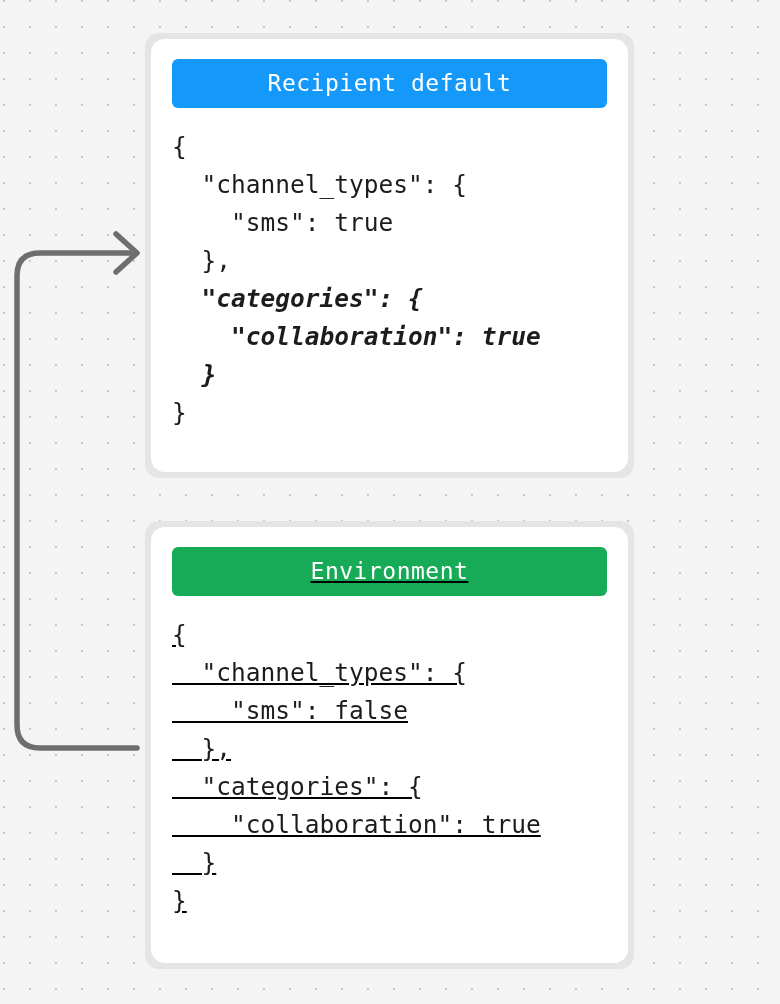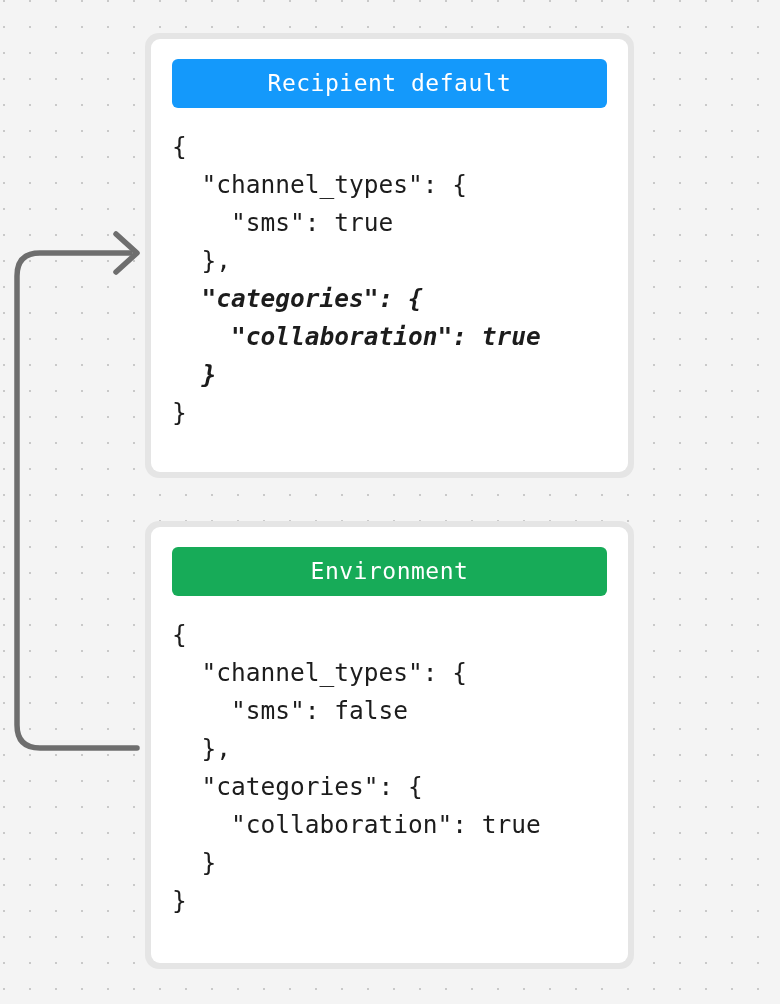--- a/index.html
+++ b/index.html
@@ -40,21 +40,21 @@
     position: absolute;
     background: #e5e5e5;
     border-radius: 14px;
     padding: 6px;
     box-sizing: border-box;
   }
   .card {
     width: 100%;
     height: 100%;
     background: #ffffff;
-    border-radius: 9px;
+    border-radius: 14px;
     box-sizing: border-box;
     padding: 20px 21px 18px 21px;
     overflow: hidden;
   }
 
   .card-header {
     height: 49px;
     border-radius: 6px;
     display: flex;
     align-items: center;
@@ -89,20 +89,21 @@
     left: 145px;
     top: 33px;
     width: 489px;
     height: 445px;
   }
   #card-environment {
     left: 145px;
     top: 521px;
     width: 489px;
     height: 448px;
+    text-decoration: underline;
   }
 </style>
 </head>
 <body>
 
 <div id="canvas">
 
   <svg id="connector" viewBox="0 0 780 1004" width="780" height="1004" aria-hidden="true">
     <path d="M 137 748 L 40 748 Q 17 748 17 725 L 17 276 Q 17 253 40 253 L 130 253" fill="none" stroke="#6e6e6e" stroke-width="5.5" stroke-linecap="round" stroke-linejoin="round"></path>
     <path d="M 116 234 L 137 253 L 116 272" fill="none" stroke="#6e6e6e" stroke-width="5.5" stroke-linecap="round" stroke-linejoin="round"></path>

